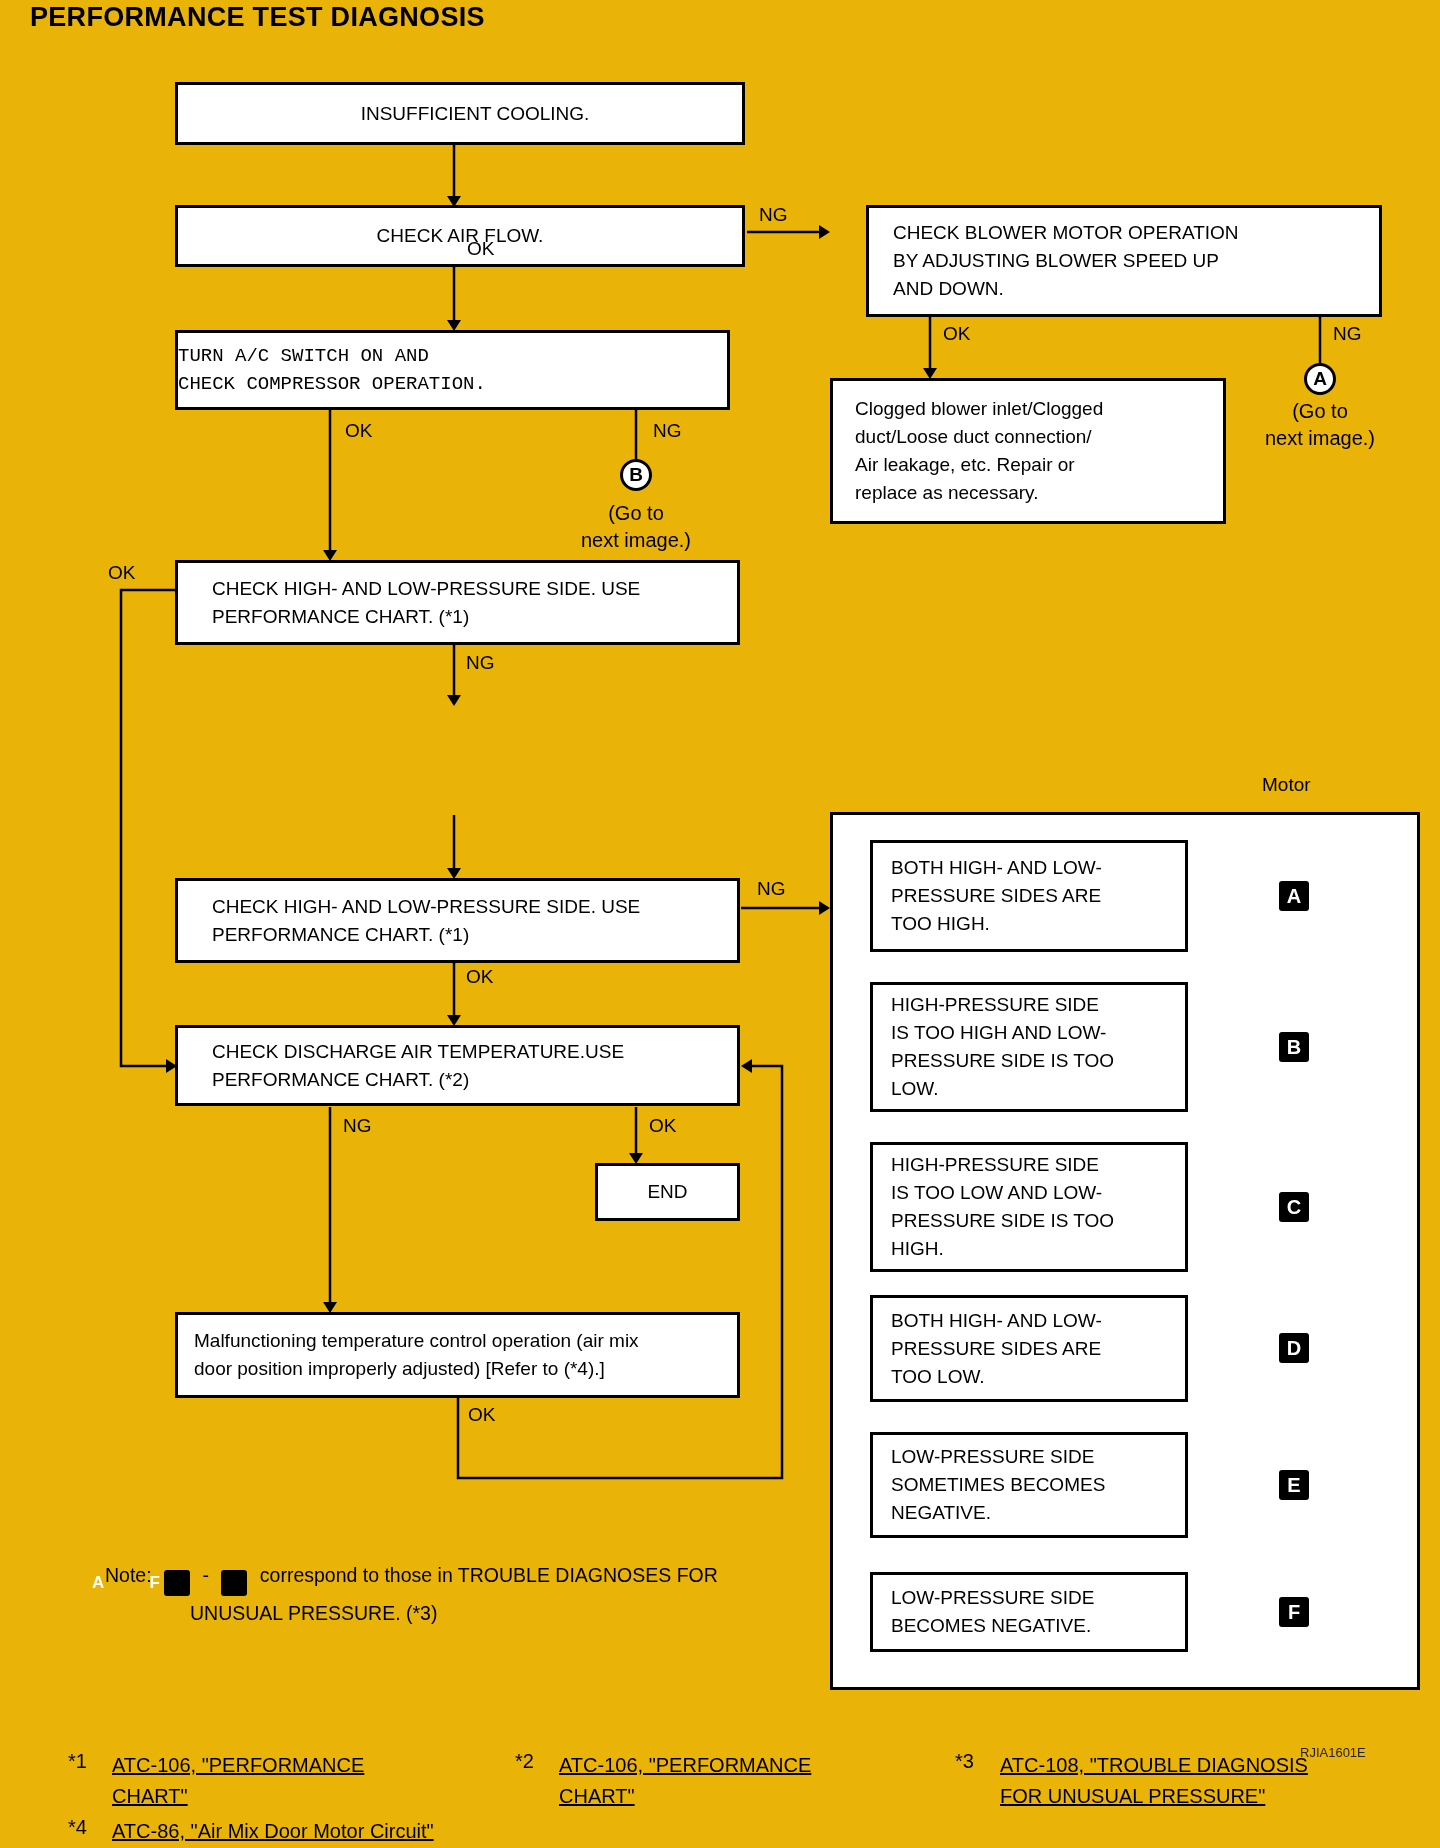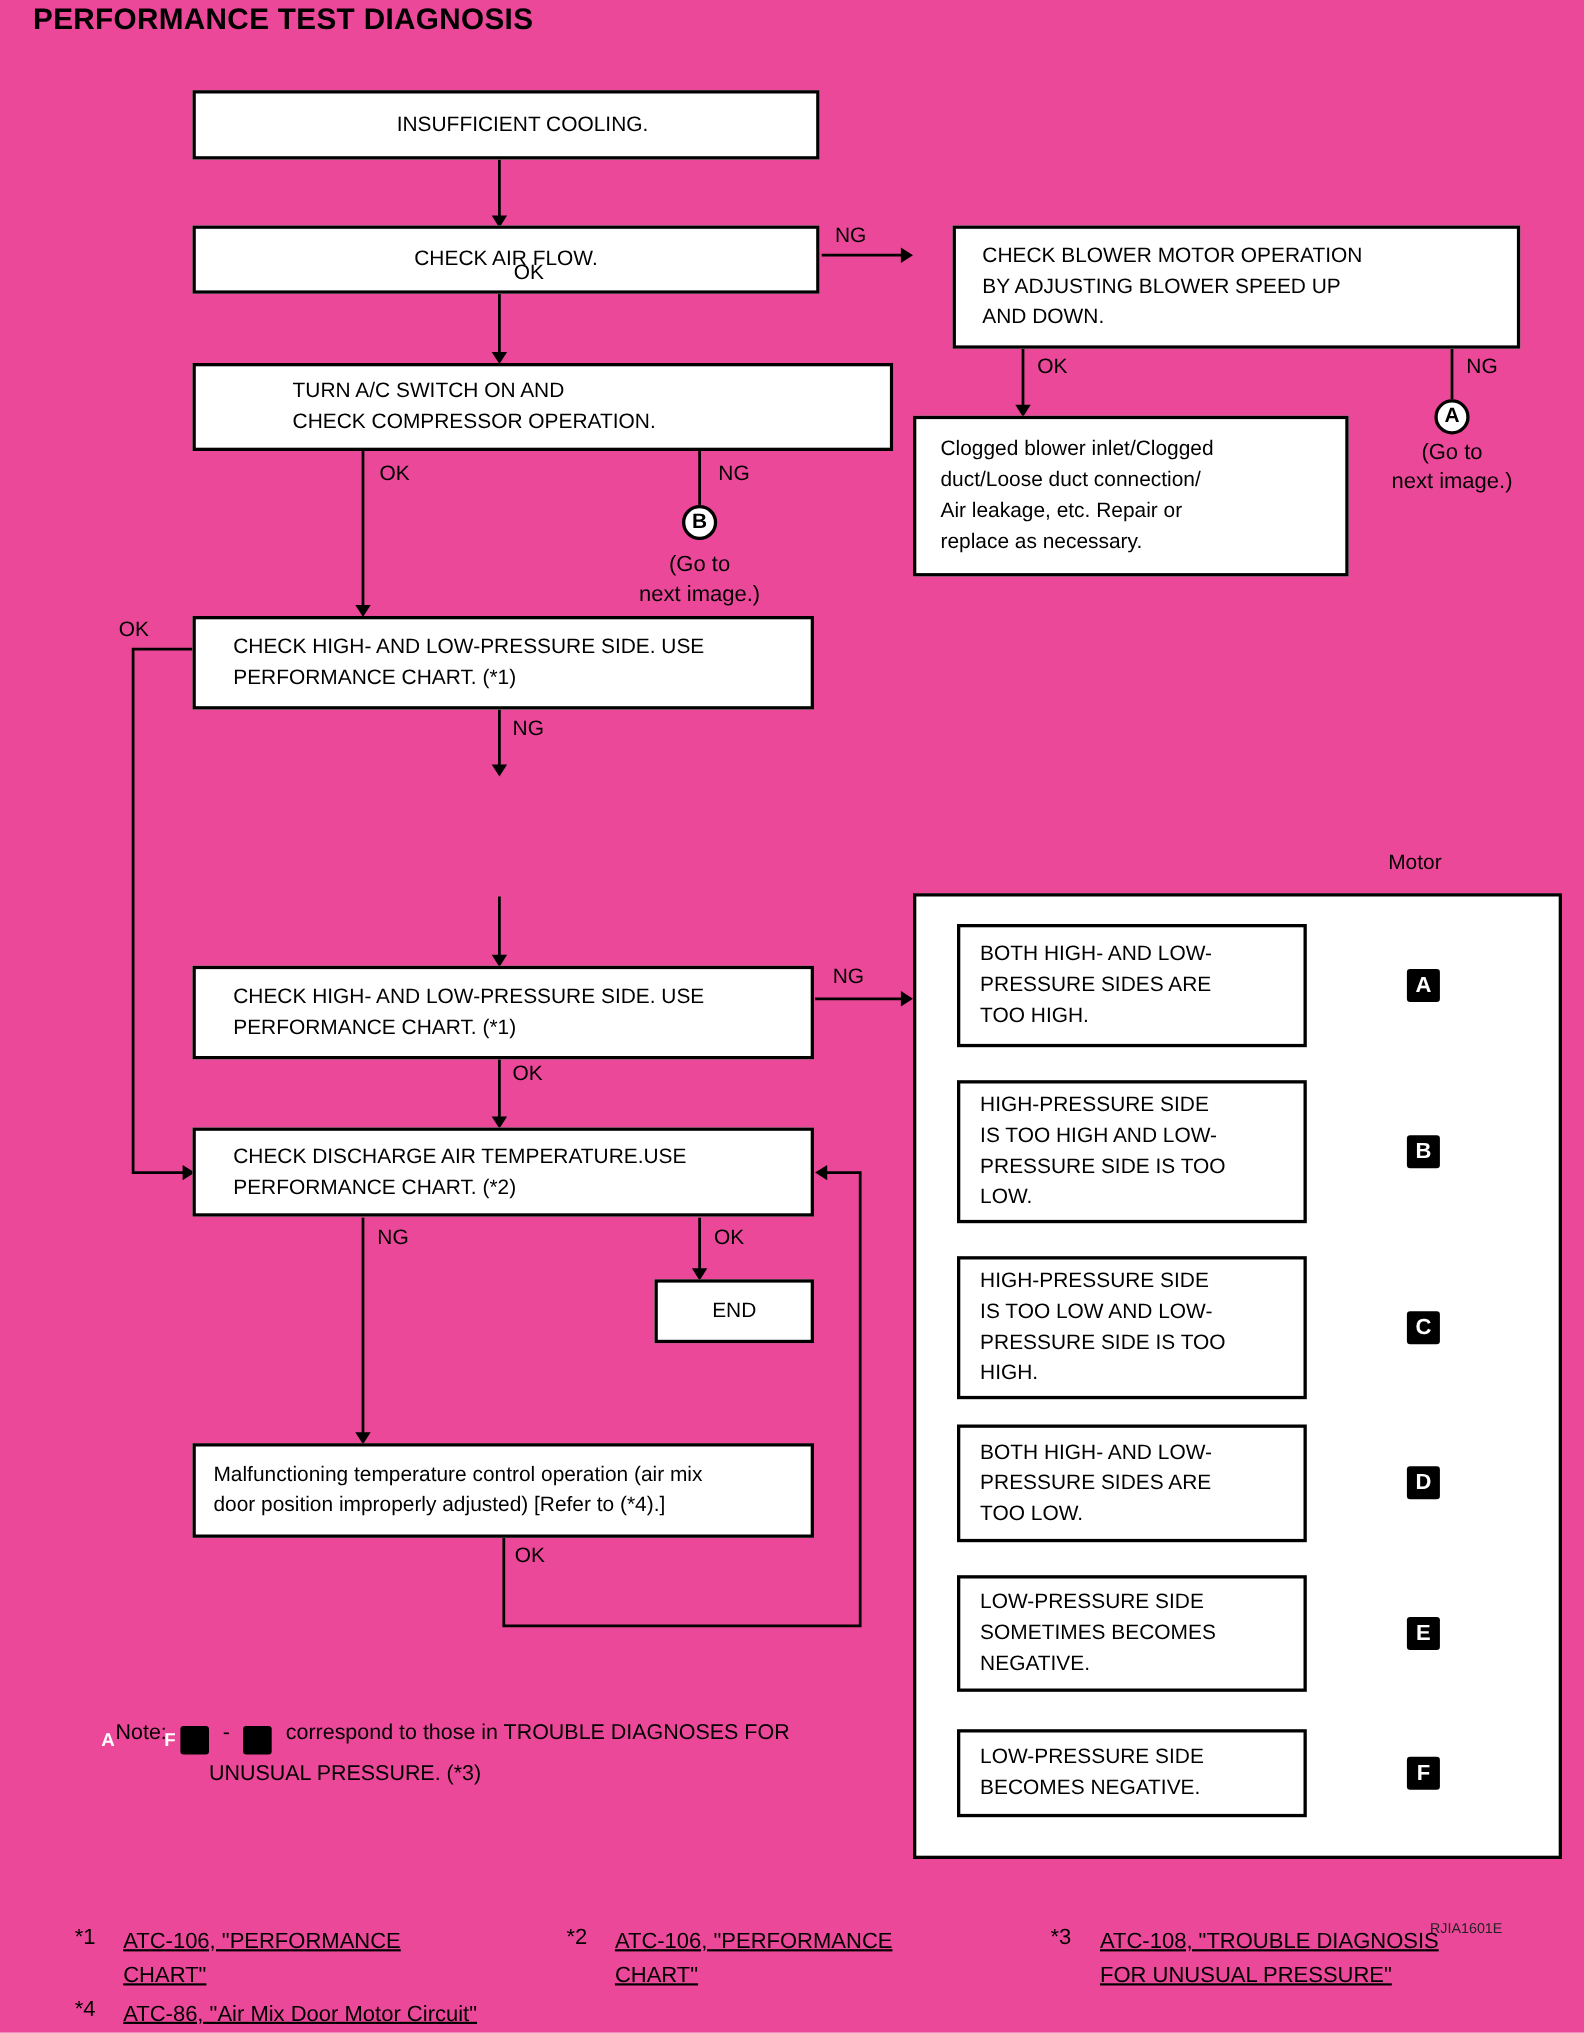--- a/index.html
+++ b/index.html
@@ -1,18 +1,18 @@
 <!DOCTYPE html>
 <html><head>
 <meta charset="utf-8">
 <style>
   * { margin:0; padding:0; box-sizing:border-box; }
   html,body { background:#fff; }
   body { font-family:"Liberation Sans", sans-serif; color:#000; }
-  .canvas { position:relative; width:1440px; height:1848px; background:#ec4899; overflow:hidden; }
+  .canvas { position:relative; width:1440px; height:1848px; background:#eab308; overflow:hidden; }
   .title { position:absolute; left:30px; top:2px; font-size:27px; font-weight:bold; letter-spacing:.3px; }
   .connectors { position:absolute; left:0; top:0; width:1440px; height:1848px; pointer-events:none; }
   .box { position:absolute; border:3px solid #000; background:#fff; display:flex; align-items:center;
          font-size:19px; line-height:28px; white-space:pre-line; }
   .box.center { justify-content:center; text-align:center; }
   .panel { position:absolute; border:3px solid #000; background:#fff; }
   .lbl { position:absolute; font-size:19px; }
   .goto { position:absolute; font-size:20px; text-align:center; white-space:pre-line; line-height:27px; }
   .circle { position:absolute; width:32px; height:32px; border:3px solid #000; border-radius:50%;
             display:flex; align-items:center; justify-content:center; font-weight:bold; font-size:19px; background:#fff; }
@@ -83,21 +83,21 @@
   </svg>
 
   <div class="box center" style="left:175px;top:82px;width:570px;height:63px;padding-left:30px;">INSUFFICIENT COOLING.</div>
 
   <div class="box center" style="left:175px;top:205px;width:570px;height:62px;">CHECK AIR FLOW.</div>
 
   <div class="box" style="left:830px;top:205px;width:516px;height:112px;padding-left:24px;margin-left:36px;">CHECK BLOWER MOTOR OPERATION
 BY ADJUSTING BLOWER SPEED UP
 AND DOWN.</div>
 
-  <div class="box" style="left:175px;top:330px;width:637px;height:80px;padding-left:88px;">TURN A/C SWITCH ON AND
+  <div class="box" style="left:175px;top:330px;width:555px;height:80px;font-family:Liberation Mono, monospace;">TURN A/C SWITCH ON AND
 CHECK COMPRESSOR OPERATION.</div>
 
   <div class="box" style="left:830px;top:378px;width:396px;height:146px;padding-left:22px;">Clogged blower inlet/Clogged
 duct/Loose duct connection/
 Air leakage, etc. Repair or
 replace as necessary.</div>
 
   <div class="box" style="left:175px;top:560px;width:565px;height:85px;padding-left:34px;">CHECK HIGH- AND LOW-PRESSURE SIDE. USE
 PERFORMANCE CHART. (*1)</div>
 

